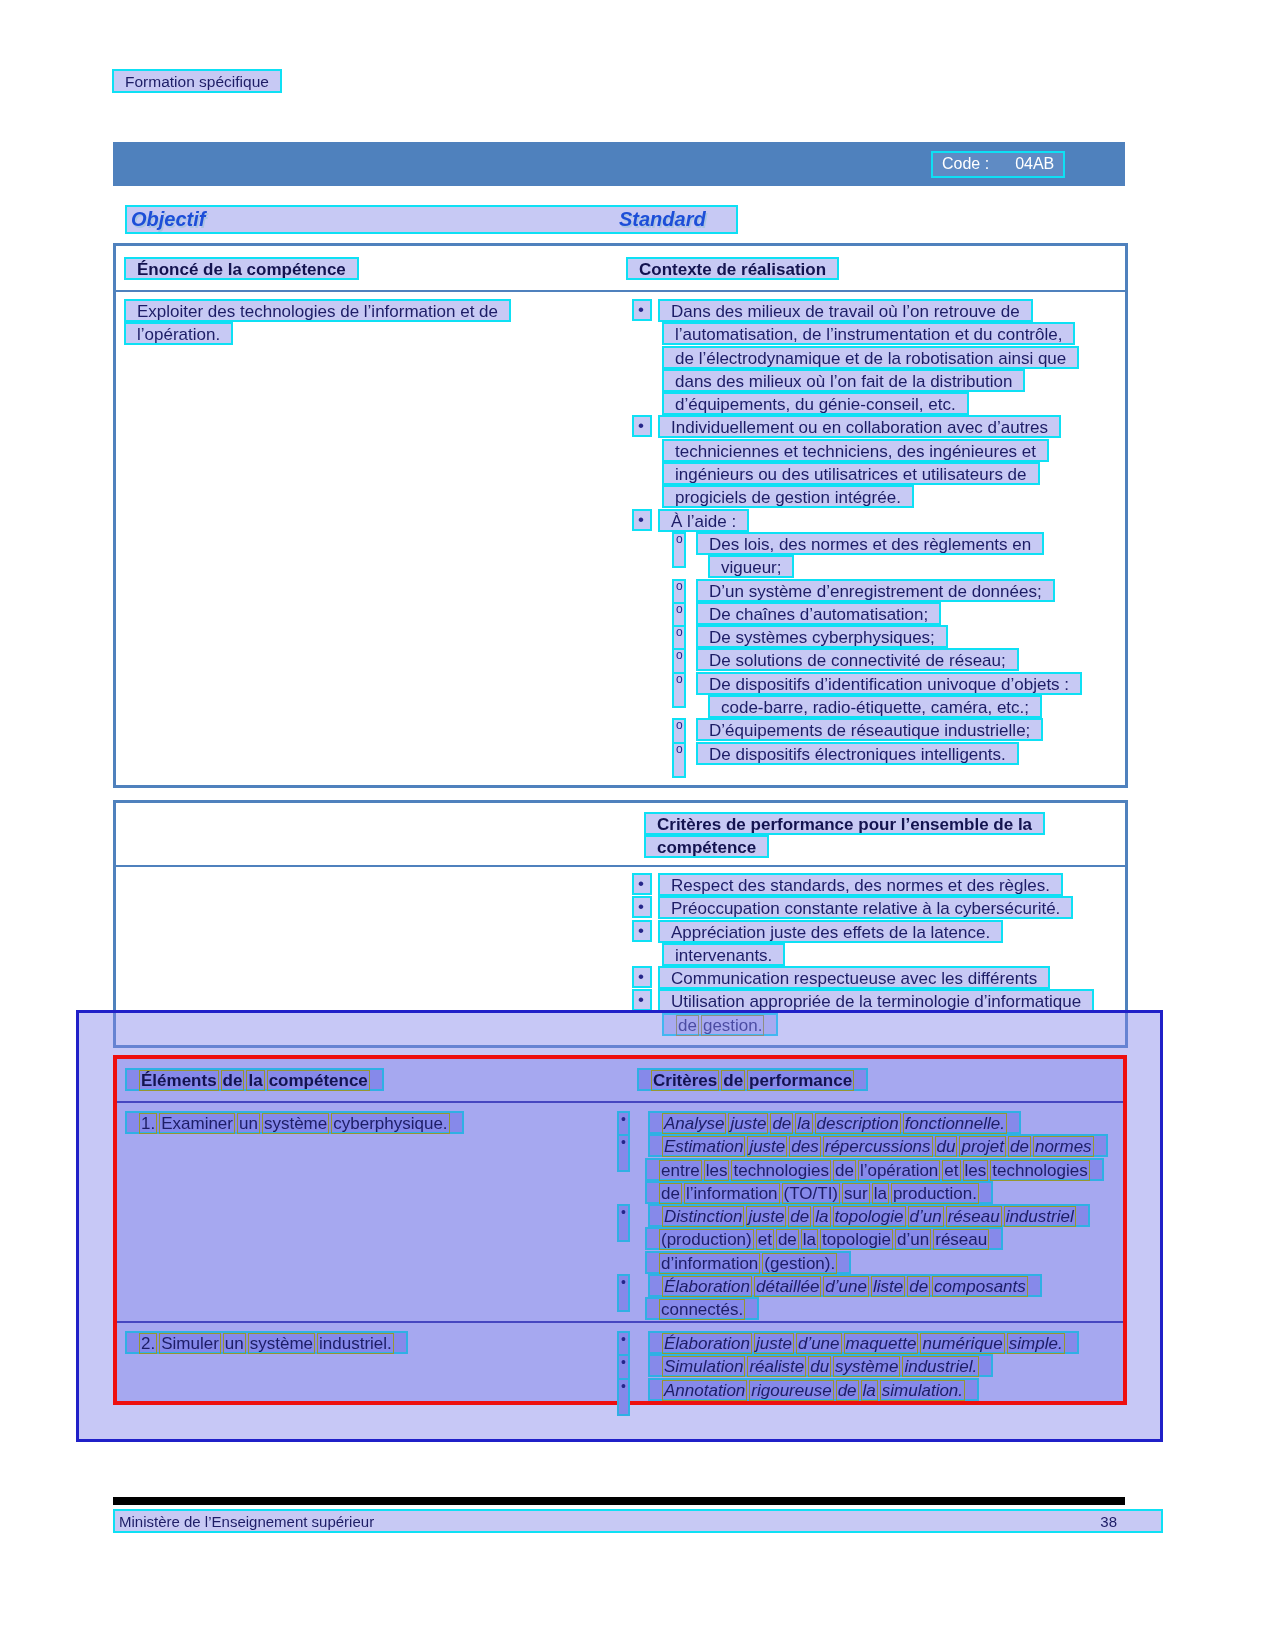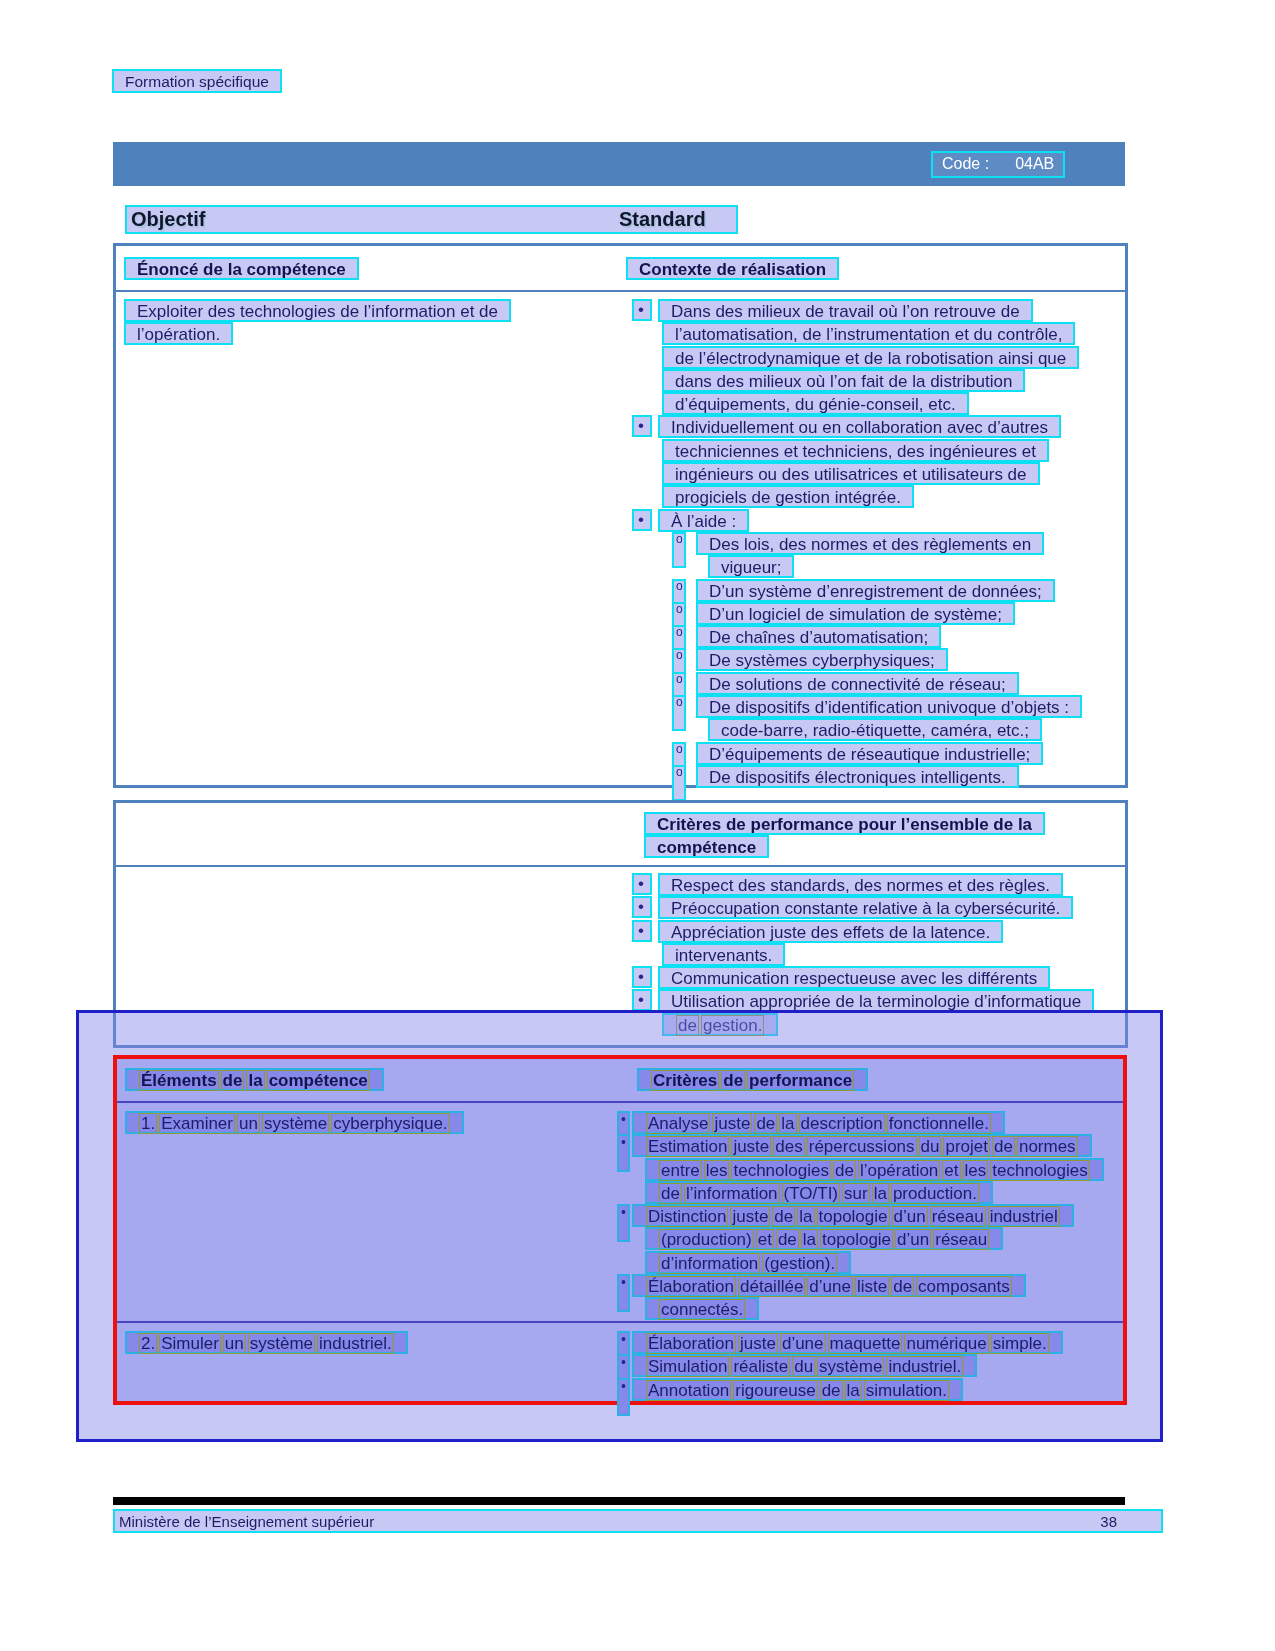--- a/index.html
+++ b/index.html
@@ -34,21 +34,21 @@
   
   .header-bar{position:absolute;left:113px;top:142px;width:1012px;height:44px;background:#4f81bd;}
   .code-box{position:absolute;left:818px;top:9px;height:27px;box-sizing:border-box;
             border:2px solid #0ee0f4;background:rgba(210,215,245,0.12);
             color:#ffffff;font-size:16px;line-height:22px;padding:0 9px;white-space:nowrap;}
   .code-value{margin-left:26px;}
 
   
   .title-box{position:absolute;left:125px;top:205px;width:613px;height:29px;box-sizing:border-box;
              background:#c7c9f4;border:2px solid #0ee0f4;}
-  .title-text{font-size:20px;font-weight:bold;color:#0f172a;
+  .title-text{font-size:20px;font-weight:bold;font-style:italic;color:#1d4ed8;
               text-shadow:1.5px 1.5px 0 #aac4e2;}
   .title-left{position:absolute;left:4px;top:1px;}
   .title-right{position:absolute;left:492px;top:1px;}
 
   
   .tbl{position:absolute;box-sizing:border-box;border:3px solid #4f81bd;background:#fff;}
   #table1{left:113px;top:243px;width:1015px;height:545px;}
   #table1 .thead{position:absolute;left:0;top:0;width:100%;height:46px;border-bottom:2px solid #4f81bd;box-sizing:border-box;}
   #table1 .h-left{position:absolute;left:8px;top:11px;}
   #table1 .h-right{position:absolute;left:510px;top:11px;}
@@ -75,21 +75,21 @@
   #table3 .r1-right{position:absolute;left:488px;top:52px;}
   #table3 .r2-left{position:absolute;left:8px;top:272px;}
   #table3 .r2-right{position:absolute;left:488px;top:272px;}
 
   
   .ov .hl{background:#8689ea;border-color:#2fb0e4;}
   .ov .marker{background:#8689ea;border-color:#2fb0e4;}
   .ov .marker.disc{width:13px;height:38px;}
   .ov .marker.disc::before{font-size:14px;left:2px;top:-2px;}
   .ov-col .line.has-m .marker{margin-left:12px;}
-  .ov-col .line.has-m .hl{margin-left:2px;}
+  .ov-col .line.has-m .hl{margin-left:18px;font-style:italic;}
   .ov-col .line:not(.has-m) .hl{margin-left:40px;}
   .w{display:inline;border:1px solid #97972f;padding:0 1px;margin:0 1px;}
 
   
   .footer-bar{position:absolute;left:113px;top:1497px;width:1012px;height:8px;background:#000;}
   .footer-row{position:absolute;left:113px;top:1509px;width:1050px;height:24px;box-sizing:border-box;
               background:#c7c9f4;border:2px solid #0ee0f4;font-size:15px;color:#1d1d66;}
   .footer-min{position:absolute;left:4px;top:2px;}
   .footer-page{position:absolute;right:44px;top:2px;}
 </style>
@@ -125,21 +125,20 @@
         <div class="line ind0"><span class="hl">dans des milieux où l’on fait de la distribution</span></div>
         <div class="line ind0"><span class="hl">d’équipements, du génie-conseil, etc.</span></div>
         <div class="line ind0 has-m"><span class="marker disc"></span><span class="hl">Individuellement ou en collaboration avec d’autres</span></div>
         <div class="line ind0"><span class="hl">techniciennes et techniciens, des ingénieures et</span></div>
         <div class="line ind0"><span class="hl">ingénieurs ou des utilisatrices et utilisateurs de</span></div>
         <div class="line ind0"><span class="hl">progiciels de gestion intégrée.</span></div>
         <div class="line ind0 has-m"><span class="marker disc"></span><span class="hl">À l’aide :</span></div>
         <div class="line ind1 has-m"><span class="marker circle"></span><span class="hl">Des lois, des normes et des règlements en</span></div>
         <div class="line ind1"><span class="hl">vigueur;</span></div>
         <div class="line ind1 has-m"><span class="marker circle"></span><span class="hl">D’un système d’enregistrement de données;</span></div>
-        <div class="line ind1 has-m"><span class="marker circle"></span><span class="hl">D’un logiciel de simulation de système;</span></div>
         <div class="line ind1 has-m"><span class="marker circle"></span><span class="hl">De chaînes d’automatisation;</span></div>
         <div class="line ind1 has-m"><span class="marker circle"></span><span class="hl">De systèmes cyberphysiques;</span></div>
         <div class="line ind1 has-m"><span class="marker circle"></span><span class="hl">De solutions de connectivité de réseau;</span></div>
         <div class="line ind1 has-m"><span class="marker circle"></span><span class="hl">De dispositifs d’identification univoque d’objets :</span></div>
         <div class="line ind1"><span class="hl">code-barre, radio-étiquette, caméra, etc.;</span></div>
         <div class="line ind1 has-m"><span class="marker circle"></span><span class="hl">D’équipements de réseautique industrielle;</span></div>
         <div class="line ind1 has-m"><span class="marker circle"></span><span class="hl">De dispositifs électroniques intelligents.</span></div>
       </div>
   </div>
 

